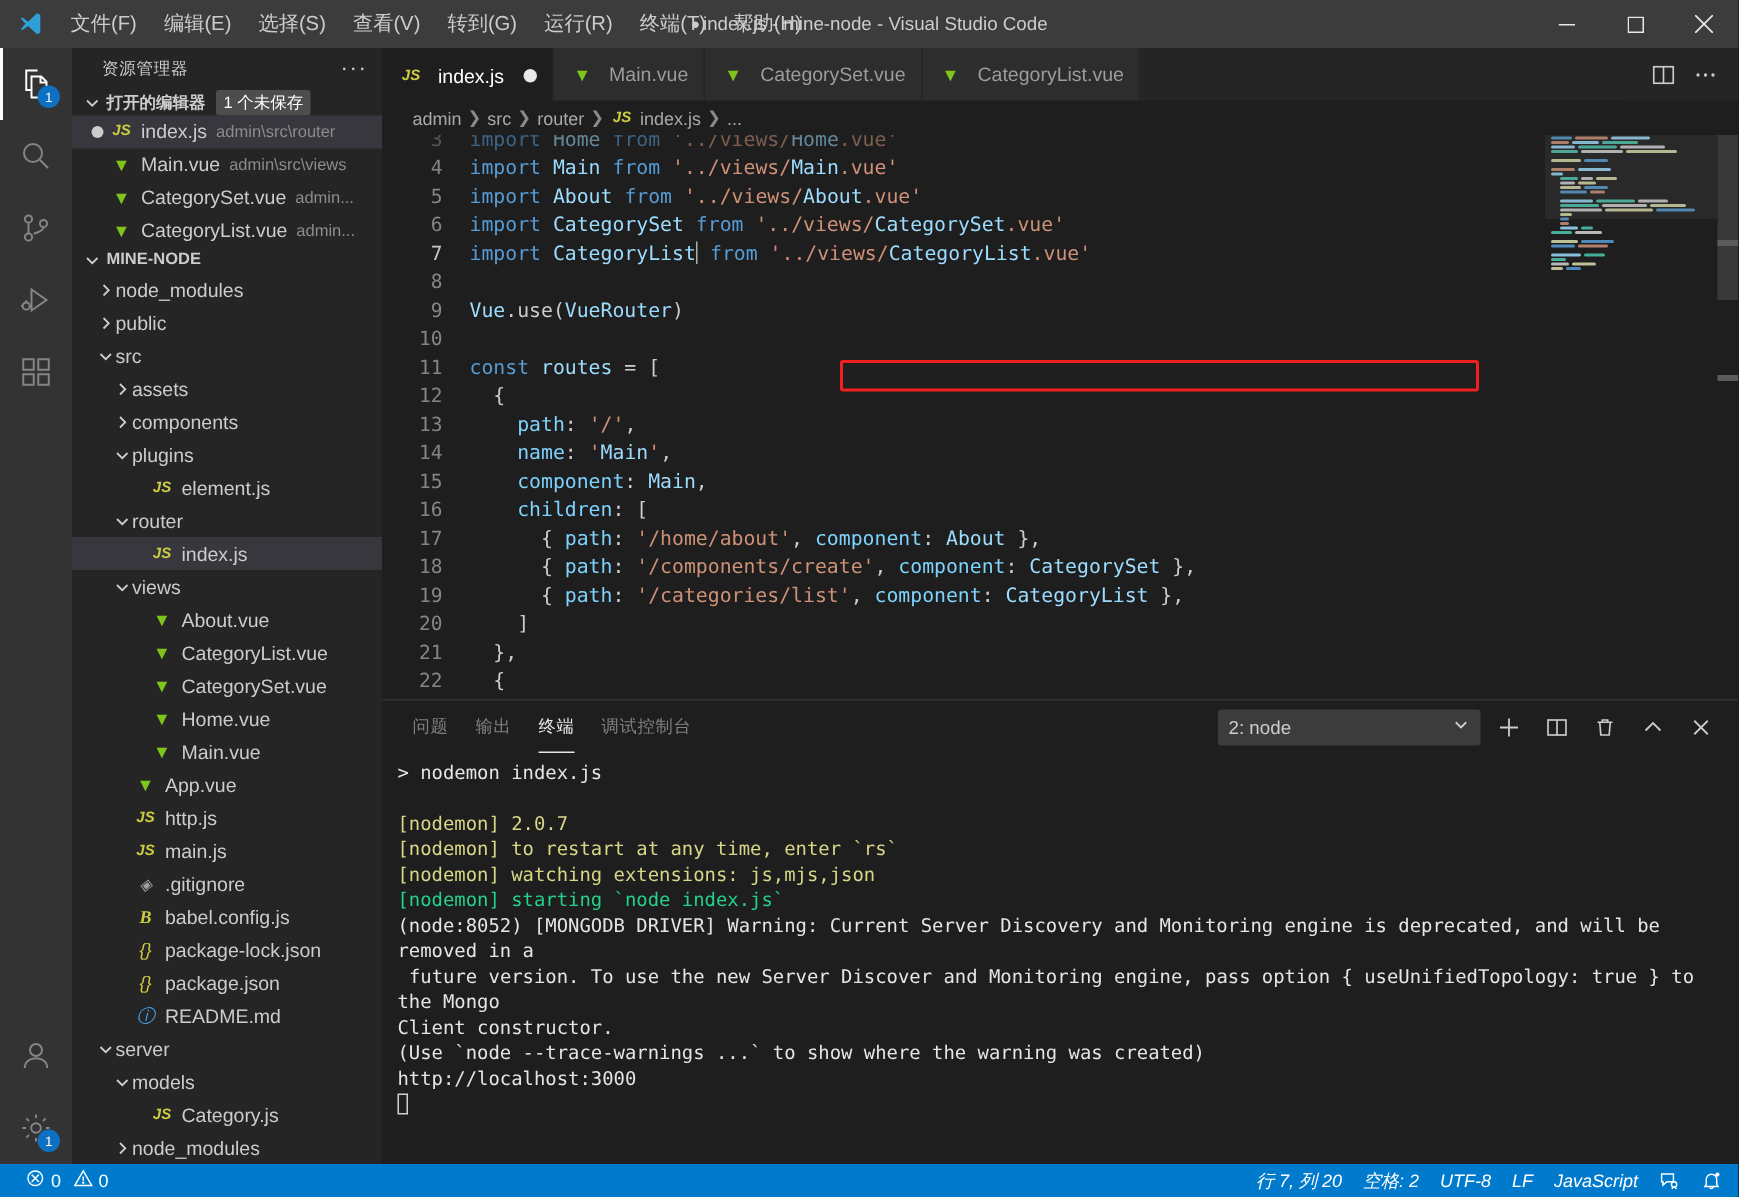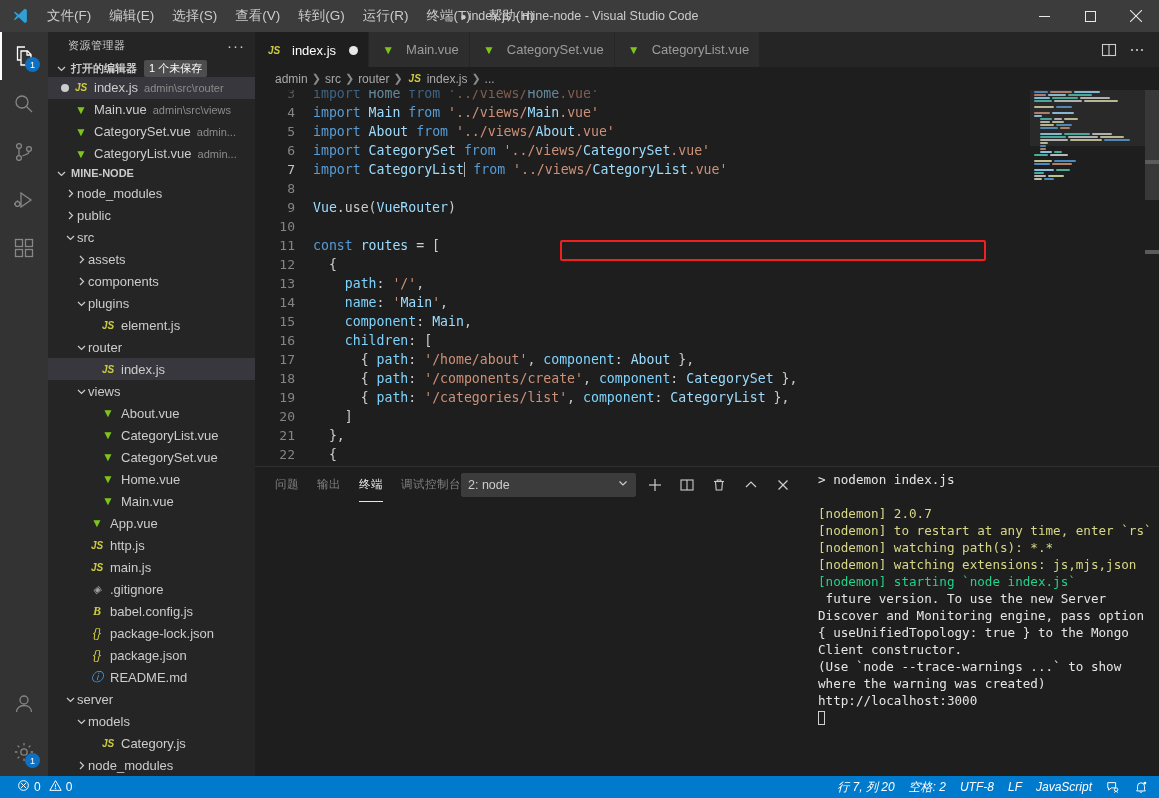--- a/index.html
+++ b/index.html
@@ -144,21 +144,21 @@
   .mm-line { height: 3px; display: flex; gap: 2px; padding-left: 4px; align-items: center;}
   .mm-seg { height: 2px; border-radius: 1px; opacity: .85; }
   .mm-slider { position: absolute; left: 0; right: 0; top: 0; height: 56px; background: rgba(121,121,121,0.12); }
   .scroll-v {
     position: absolute; right: 0; top: 0; width: 14px; bottom: 0; background: transparent;
   }
   .scroll-thumb { position: absolute; right: 0; width: 14px; background: #424242; opacity: .75; }
   .editor-overview-mark { position: absolute; right: 0; width: 14px; height: 4px; }
 
   
-  .panel { flex: 0 0 310px; background: #1e1e1e; display: flex; flex-direction: row; border-top: 1px solid #303030; }
+  .panel { flex: 0 0 310px; background: #1e1e1e; display: flex; flex-direction: column; border-top: 1px solid #303030; }
   .panel-header { height: 35px; display: flex; align-items: center; padding-left: 20px; }
   .ptabs { display: flex; gap: 18px; align-items: center; height: 35px; }
   .ptab {
     font-size: 11.5px; color: #808080; letter-spacing: .5px; cursor: pointer;
     height: 35px; display: flex; align-items: center; border-bottom: 1px solid transparent;
   }
   .ptab.active { color: #e7e7e7; border-bottom: 1px solid #e7e7e7; }
   .panel-actions { margin-left: auto; display: flex; align-items: center; gap: 6px; padding-right: 12px; }
   .term-select {
     background: #3c3c3c; border: 1px solid #3c3c3c; color: #cccccc; font-size: 12.5px;
@@ -755,23 +755,23 @@
                   <line x1="12.5" y1="3.5" x2="3.5" y2="12.5"></line>
                 </svg>
             </div>
           </div>
         </div>
         <div class="terminal" id="terminal">
             <div class="tline t-white">&gt; nodemon index.js</div>
             <div class="tline t-white">&nbsp;</div>
             <div class="tline t-yellow">[nodemon] 2.0.7</div>
             <div class="tline t-yellow">[nodemon] to restart at any time, enter `rs`</div>
-            <div class="tline t-yellow">[nodemon] watching path(s): *.*</div>
             <div class="tline t-yellow">[nodemon] watching extensions: js,mjs,json</div>
             <div class="tline t-green">[nodemon] starting `node index.js`</div>
+            <div class="tline t-white">(node:8052) [MONGODB DRIVER] Warning: Current Server Discovery and Monitoring engine is deprecated, and will be removed in a</div>
             <div class="tline t-white"> future version. To use the new Server Discover and Monitoring engine, pass option { useUnifiedTopology: true } to the Mongo</div>
             <div class="tline t-white">Client constructor.</div>
             <div class="tline t-white">(Use `node --trace-warnings ...` to show where the warning was created)</div>
             <div class="tline t-white">http://localhost:3000</div>
             <div class="tline"><span class="term-cursor"></span></div>
           </div>
       </div>
     </div>
   </div>
 

